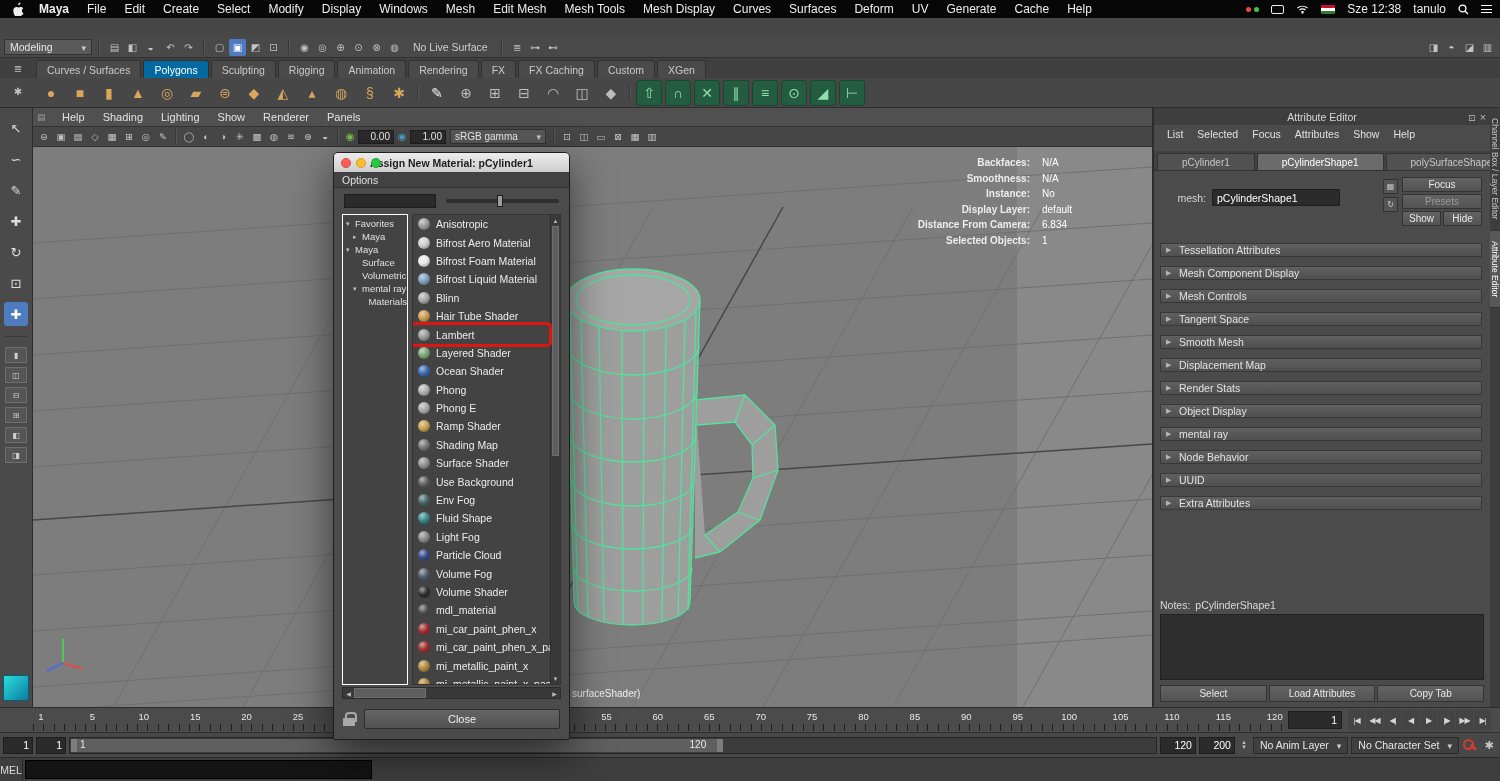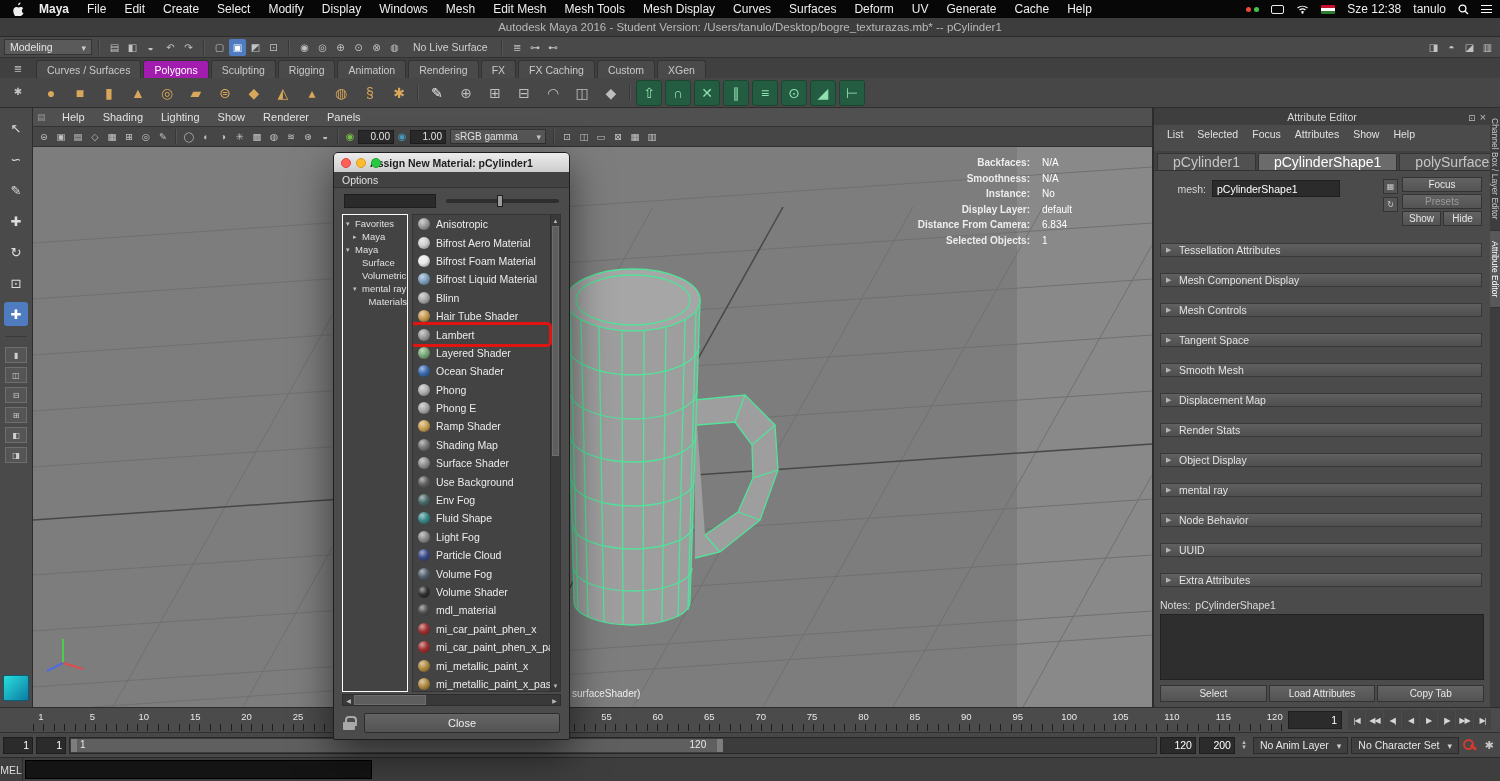--- a/index.html
+++ b/index.html
@@ -29,21 +29,21 @@
 .dd-arrow::after{content:"▾";font-size:9px;color:#ccc}
 .sep{width:2px;height:15px;border-left:1px solid #383838;border-right:1px solid #565656;margin:0 3px}
 .icstrip{display:flex;gap:1px}
 .ib{width:17px;height:17px;display:flex;align-items:center;justify-content:center;color:#c3c3c3;font-size:10px;cursor:pointer}
 .ib.active{background:#4f7cc0;border-radius:2px;color:#fff}
 .live-surface{color:#cfcfcf;font-size:10.5px;padding:0 7px;white-space:nowrap}
 .sl-right{margin-left:auto;display:flex;gap:1px}
 
 .shelf-tabs{position:absolute;left:0;top:58px;width:1500px;height:20px;background:#404040;display:flex;align-items:flex-end;padding-left:36px;gap:2px}
 .tab{height:18px;display:flex;align-items:center;padding:0 10px;background:#4a4a4a;color:#c9c9c9;font-size:10.5px;border:1px solid #323232;border-bottom:none;border-radius:3px 3px 0 0;cursor:pointer;white-space:nowrap}
-.tab.active{background:#a21caf;color:#fff}
+.tab.active{background:#0369a1;color:#fff}
 .shelf-left{position:absolute;left:3px;top:60px;width:30px;display:flex;flex-direction:column;gap:6px;align-items:center;z-index:5}
 
 .shelf{position:absolute;left:0;top:78px;width:1500px;height:30px;background:#474747;border-bottom:1px solid #2e2e2e;display:flex;align-items:center;padding-left:38px;gap:2px}
 .shelf .icstrip{gap:3px}
 .sic{width:26px;height:26px;display:flex;align-items:center;justify-content:center;font-size:14px;color:#bdbdbd;cursor:pointer}
 .sic.gold{color:#d9a75a}
 .sic.white{color:#ededed}
 .sic.green{background:#235c41;border-radius:3px;color:#8fe0b0;border:1px solid #1a4531}
 
 .toolbox{position:absolute;left:0;top:108px;width:33px;height:599px;background:#4a4a4a;border-right:1px solid #2d2d2d;display:flex;flex-direction:column;align-items:center;padding:8px 0 6px;gap:7px}
@@ -75,38 +75,38 @@
 .axis-gizmo{position:absolute;left:10px;bottom:32px}
 
 .ae{position:absolute;left:1152px;top:108px;width:338px;height:599px;background:#4b4b4b;border-left:2px solid #2c2c2c;display:flex;flex-direction:column}
 .ae-header{height:17px;background:#3e3e3e;display:flex;align-items:center;justify-content:center;position:relative;color:#d8d8d8;font-size:10.5px}
 .ae-hicons{position:absolute;right:4px;top:0;display:flex;gap:4px;height:100%;align-items:center}
 .ae-pin::after{content:"⊡";font-size:9px;color:#bbb}
 .ae-close::after{content:"×";font-size:11px;color:#bbb}
 .ae-menu{height:18px;display:flex;align-items:center;padding-left:6px}
 .ae-menu-item{padding:0 7px;font-size:10.5px;color:#e0e0e0;cursor:pointer}
 .ae-tabs{height:20px;background:#424242;border-bottom:1px solid #333;display:flex;align-items:flex-end;padding:0 3px;gap:2px;margin-top:8px}
-.ae-tab{height:17px;display:flex;align-items:center;padding:0 15px;font-size:14px;background:#515151;color:#c6c6c6;border:1px solid #333;border-bottom:none;border-radius:2px 2px 0 0;cursor:pointer;white-space:nowrap}
+.ae-tab{height:17px;display:flex;align-items:center;padding:0 24px;font-size:10px;background:#515151;color:#c6c6c6;border:1px solid #333;border-bottom:none;border-radius:2px 2px 0 0;cursor:pointer;white-space:nowrap}
 .ae-tab.active{background:#6b6b6b;color:#fff}
 .ae-tab-arrows{margin-left:auto;display:flex;gap:3px;align-items:center;padding-bottom:3px}
 .ar-l::after{content:"◀";font-size:8px;color:#bbb}
 .ar-r::after{content:"▶";font-size:8px;color:#bbb}
 .ae-body{flex:1;display:flex;flex-direction:column;padding:6px 6px 5px;position:relative;min-height:0}
 .mesh-row{position:relative;height:52px}
-.mesh-line{display:flex;align-items:center;margin-top:3px}
+.mesh-line{display:flex;align-items:center;margin-top:12px}
 .mesh-label{width:46px;text-align:right;margin-right:6px;color:#d6d6d6;font-size:10.5px}
 .mesh-field{width:128px;height:17px;background:#2b2b2b;border:1px solid #1e1e1e;color:#fff;font-size:10.5px;display:flex;align-items:center;padding-left:4px}
 .mesh-minis{position:absolute;right:86px;top:2px;display:flex;flex-direction:column;gap:3px}
 .mini-ic{width:15px;height:15px;border:1px solid #333;background:#555;display:flex;align-items:center;justify-content:center;font-size:8px;color:#ccc;cursor:pointer}
 .ae-cluster{position:absolute;right:2px;top:0;width:80px;display:flex;flex-direction:column;gap:2px}
 .ae-btn{height:15px;background:linear-gradient(#636363,#535353);border:1px solid #333;color:#e8e8e8;font-size:10px;display:flex;align-items:center;justify-content:center;cursor:pointer}
 .ae-btn.dim{color:#9a9a9a}
 .showhide{display:flex;gap:2px}
 .showhide .ae-btn{flex:1}
-.ae-sections{margin-top:14px;display:flex;flex-direction:column;gap:16px}
+.ae-sections{margin-top:14px;display:flex;flex-direction:column;gap:9px}
 .ae-section{height:14px;background:linear-gradient(#606060,#4f4f4f);border:1px solid #383838;display:flex;align-items:center;padding-left:18px;position:relative;font-size:10.5px;color:#e3e3e3;cursor:pointer;margin-right:2px}
 .ae-section::before{content:"▶";position:absolute;left:5px;font-size:7px;color:#b5b5b5}
 .ae-spacer{flex:1}
 .notes-line{display:flex;gap:5px;font-size:10.5px;color:#dadada;margin-bottom:3px}
 .notes-box{height:66px;background:#2e2e2e;border:1px solid #222}
 .ae-bottom{display:flex;gap:2px;margin-top:5px}
 .ae-bottom .ae-btn{flex:1;height:17px}
 
 .right-strip{position:absolute;left:1490px;top:108px;width:10px;height:599px;background:#3d3d3d;display:flex;flex-direction:column;align-items:center}
 .rs-label{writing-mode:vertical-rl;font-size:8.5px;color:#c6c6c6;padding:10px 0;border-bottom:1px solid #333;cursor:pointer;white-space:nowrap}
@@ -168,21 +168,21 @@
 .vs-down::after{content:"▼";font-size:6px;color:#bbb}
 .vs-arrow{height:11px;display:flex;align-items:center;justify-content:center;cursor:pointer}
 .vs-thumb{margin:0 1px;height:230px;background:#5e5e5e;border:1px solid #6e6e6e;cursor:pointer}
 .vs-fill{flex:1}
 .dlg-hscroll{height:12px;margin:2px 8px 0;background:#393939;border:1px solid #2d2d2d;display:flex;align-items:stretch}
 .hs-left::after{content:"◀";font-size:6px;color:#bbb}
 .hs-right::after{content:"▶";font-size:6px;color:#bbb}
 .hs-arrow{width:11px;display:flex;align-items:center;justify-content:center;cursor:pointer}
 .hs-thumb{width:72px;background:#5e5e5e;border:1px solid #6e6e6e;cursor:pointer}
 .hs-fill{flex:1}
-.dlg-bottom{height:33px;display:flex;align-items:center;gap:9px;padding:0 9px}
+.dlg-bottom{height:40px;display:flex;align-items:center;gap:9px;padding:0 9px}
 .lock-icon{position:relative;width:12px;height:14px;cursor:pointer}
 .lock-icon::before{content:"";position:absolute;left:2px;top:0;width:8px;height:8px;border:2px solid #a8a8a8;border-bottom:none;border-radius:4px 4px 0 0}
 .lock-icon::after{content:"";position:absolute;left:0;top:6px;width:12px;height:8px;background:#a8a8a8;border-radius:1px}
 .close-btn{flex:1;height:20px;background:linear-gradient(#646464,#535353);border:1px solid #2c2c2c;border-radius:2px;display:flex;align-items:center;justify-content:center;color:#efefef;font-size:11px;cursor:pointer}
 </style>
 </head>
 <body>
 
 <div id="screen">
 
@@ -237,23 +237,20 @@
             <circle cx="4.5" cy="4.5" r="3.4" fill="none" stroke="#fff" stroke-width="1.3"></circle>
             <line x1="7.2" y1="7.2" x2="10" y2="10" stroke="#fff" stroke-width="1.3"></line>
           </svg>
       </span>
       <span class="mac-ic">
           <i class="nlist"></i>
         </span>
     </div>
   </div>
 
-  <div class="titlebar">
-    <span>Autodesk Maya 2016 - Student Version: /Users/tanulo/Desktop/bogre_texturazas.mb*  --  pCylinder1</span>
-  </div>
 
   <div class="statusline">
     <div class="menuset">
       <span>Modeling</span>
       <span class="dd-arrow"></span>
     </div>
     <i class="sep"></i>
     <div class="icstrip">
         <span class="ib">▤</span>
         <span class="ib">◧</span>

